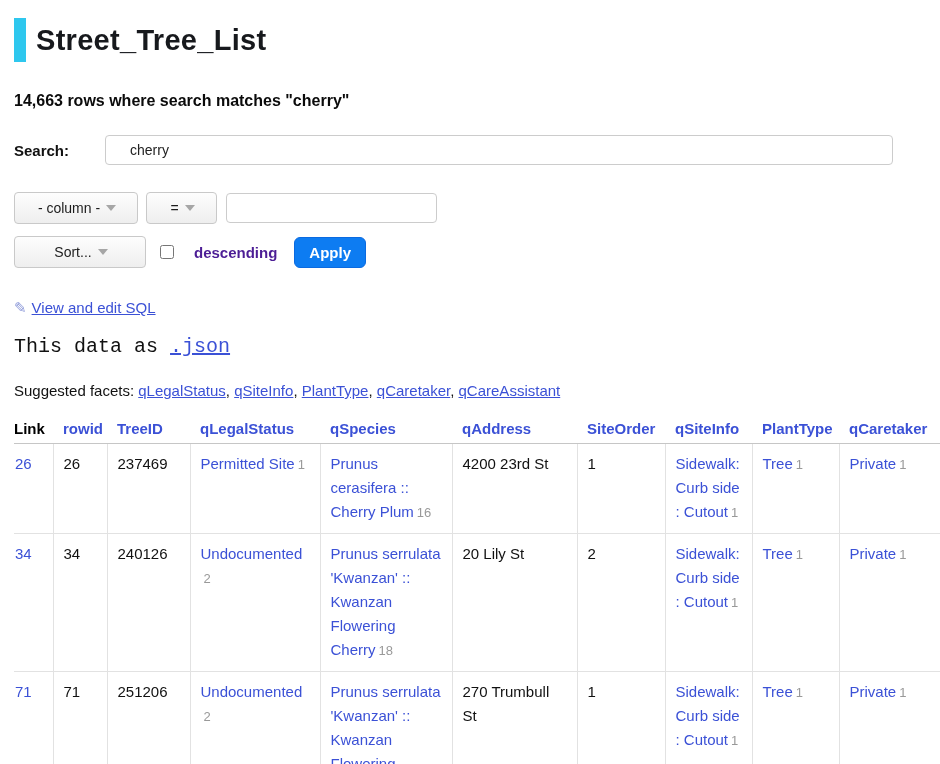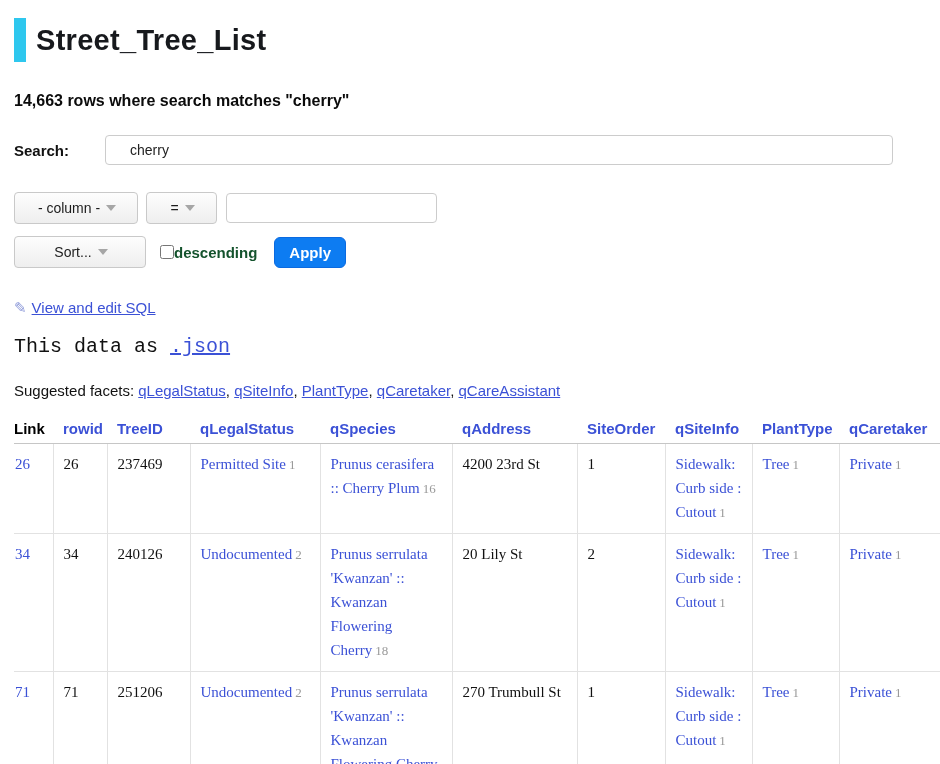--- a/index.html
+++ b/index.html
@@ -43,21 +43,21 @@
   .sel-column{width:124px;margin-right:8px;}
   .sel-op{width:71px;margin-right:9px;}
   .sel-sort{width:132px;}
   .caret{width:0;height:0;border-left:5px solid transparent;border-right:5px solid transparent;border-top:6px solid #a6a6a6;flex:none;margin-left:6px;}
   .filter-value{
     width:211px;height:30px;border:1px solid #ccc;border-radius:4px;
     padding:0 8px;font-size:14px;font-family:"Liberation Sans",sans-serif;outline:none;
   }
   .sort-row{margin-top:12px;display:flex;align-items:center;}
   .desc-checkbox{width:14px;height:14px;margin:0 0 0 14px;}
-  .desc-label{font-weight:bold;font-size:15px;margin-left:0;color:#14532d;}
+  .desc-label{font-weight:bold;font-size:15px;margin-left:20px;color:#4c1d95;}
   .apply-btn{
     margin-left:17px;background:var(--button-blue);color:#fff;font-weight:bold;
     font-size:15px;font-family:"Liberation Sans",sans-serif;
     border:1px solid #0b6ae0;border-radius:6px;padding:6px 14px;cursor:pointer;
   }
 
   
   a{color:var(--link-blue);}
   .sql-row{margin-top:31px;font-size:15px;}
   .pencil{color:#8a97d8;margin-right:5px;font-size:15px;}
@@ -70,21 +70,20 @@
   th{
     text-align:left;font-size:15px;font-weight:bold;vertical-align:bottom;
     padding:6px 10px;border-bottom:1px solid #c6c6c6;
   }
   th:first-child{padding-left:0;color:#000;}
   th a{text-decoration:none;font-weight:bold;}
   td{
     font-size:15px;line-height:24px;vertical-align:top;
     padding:8px 10px;border-bottom:1px solid #e2e2e2;border-left:1px solid #e2e2e2;
     word-wrap:break-word;
-    font-family:Liberation Serif, serif;
   }
   td:first-child{border-left:none;padding-left:1px;}
   td a{text-decoration:none;}
   .fk-id{color:var(--fk-gray);font-size:13px;margin-left:3px;}
 </style>
 </head>
 <body>
 
 <div class="container">
 

